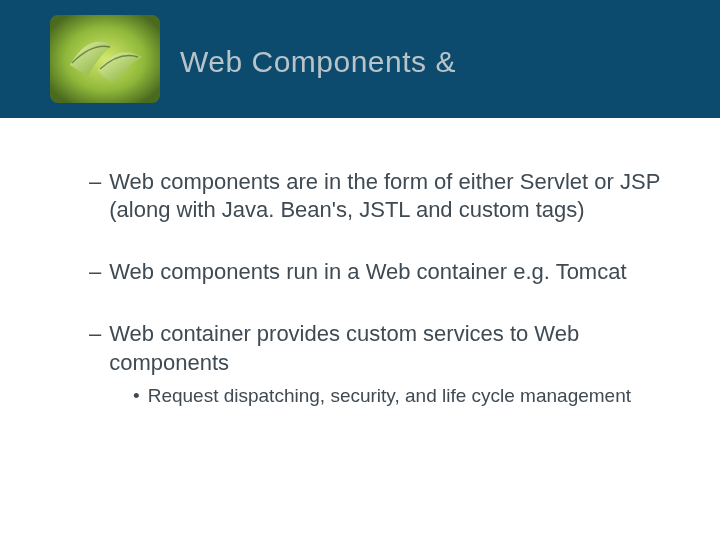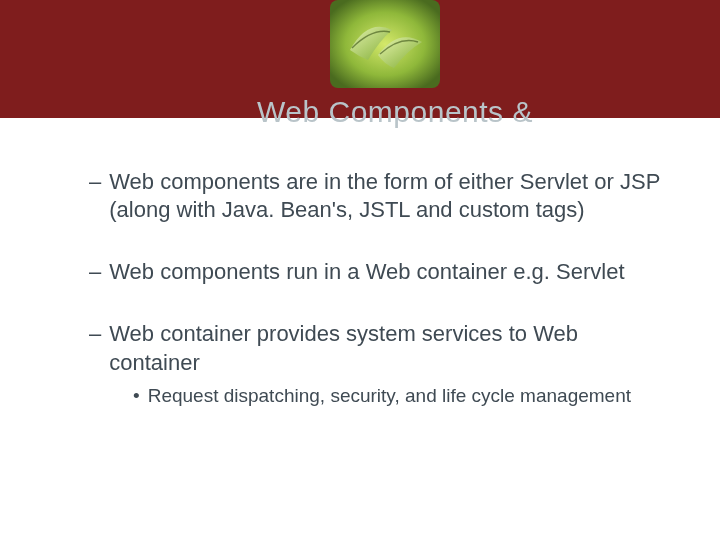--- a/index.html
+++ b/index.html
@@ -4,26 +4,25 @@
 <style>
   * { margin: 0; padding: 0; box-sizing: border-box; }
   body {
     width: 720px;
     height: 540px;
     background: #ffffff;
     font-family: Arial, Helvetica, sans-serif;
     overflow: hidden;
   }
   .header-bar {
-    background: #7f1d1d;
+    background: #0c4a6e;
     height: 118px;
     display: flex;
     align-items: center;
     padding-left: 50px;
-    flex-direction: column;
   }
   .swirl-icon {
     width: 110px;
     height: 88px;
     flex-shrink: 0;
   }
   .title-block {
     margin-left: 20px;
     padding-top: 6px;
   }
@@ -97,28 +96,28 @@
   <div class="bullet-group">
     <div class="bullet-l1">
       <span class="dash">–</span>
       <span>Web components are in the form of either Servlet or JSP (along with Java. Bean's, JSTL and custom tags)</span>
     </div>
   </div>
 
   <div class="bullet-group">
     <div class="bullet-l1">
       <span class="dash">–</span>
-      <span>Web components run in a Web container e.g. Servlet</span>
+      <span>Web components run in a Web container e.g. Tomcat</span>
     </div>
   </div>
 
   <div class="bullet-group">
     <div class="bullet-l1">
       <span class="dash">–</span>
-      <span>Web container provides system services to Web container</span>
+      <span>Web container provides custom services to Web components</span>
     </div>
     <div class="bullet-l2">
       <span class="dot">•</span>
       <span>Request dispatching, security, and life cycle management</span>
     </div>
   </div>
 
 </div>
 
 </body></html>

